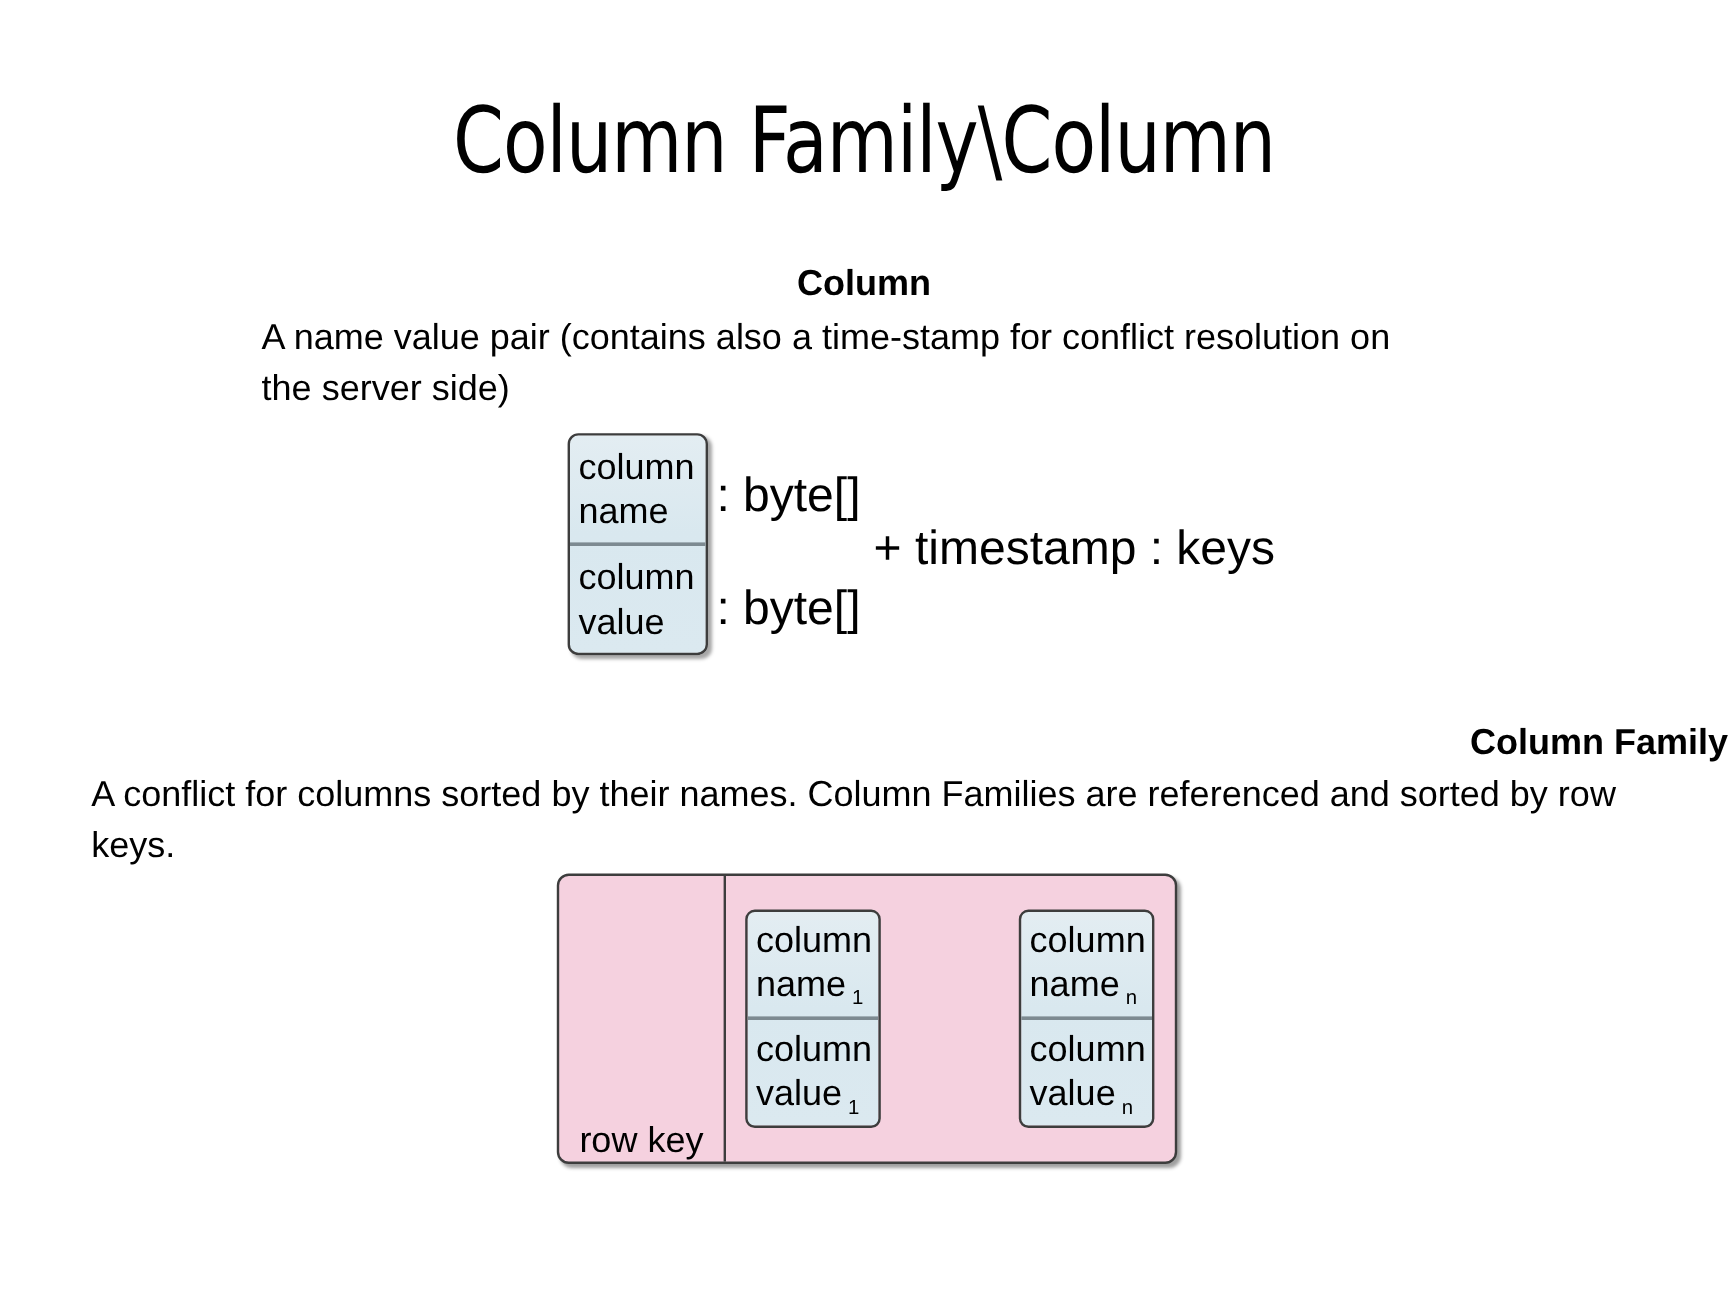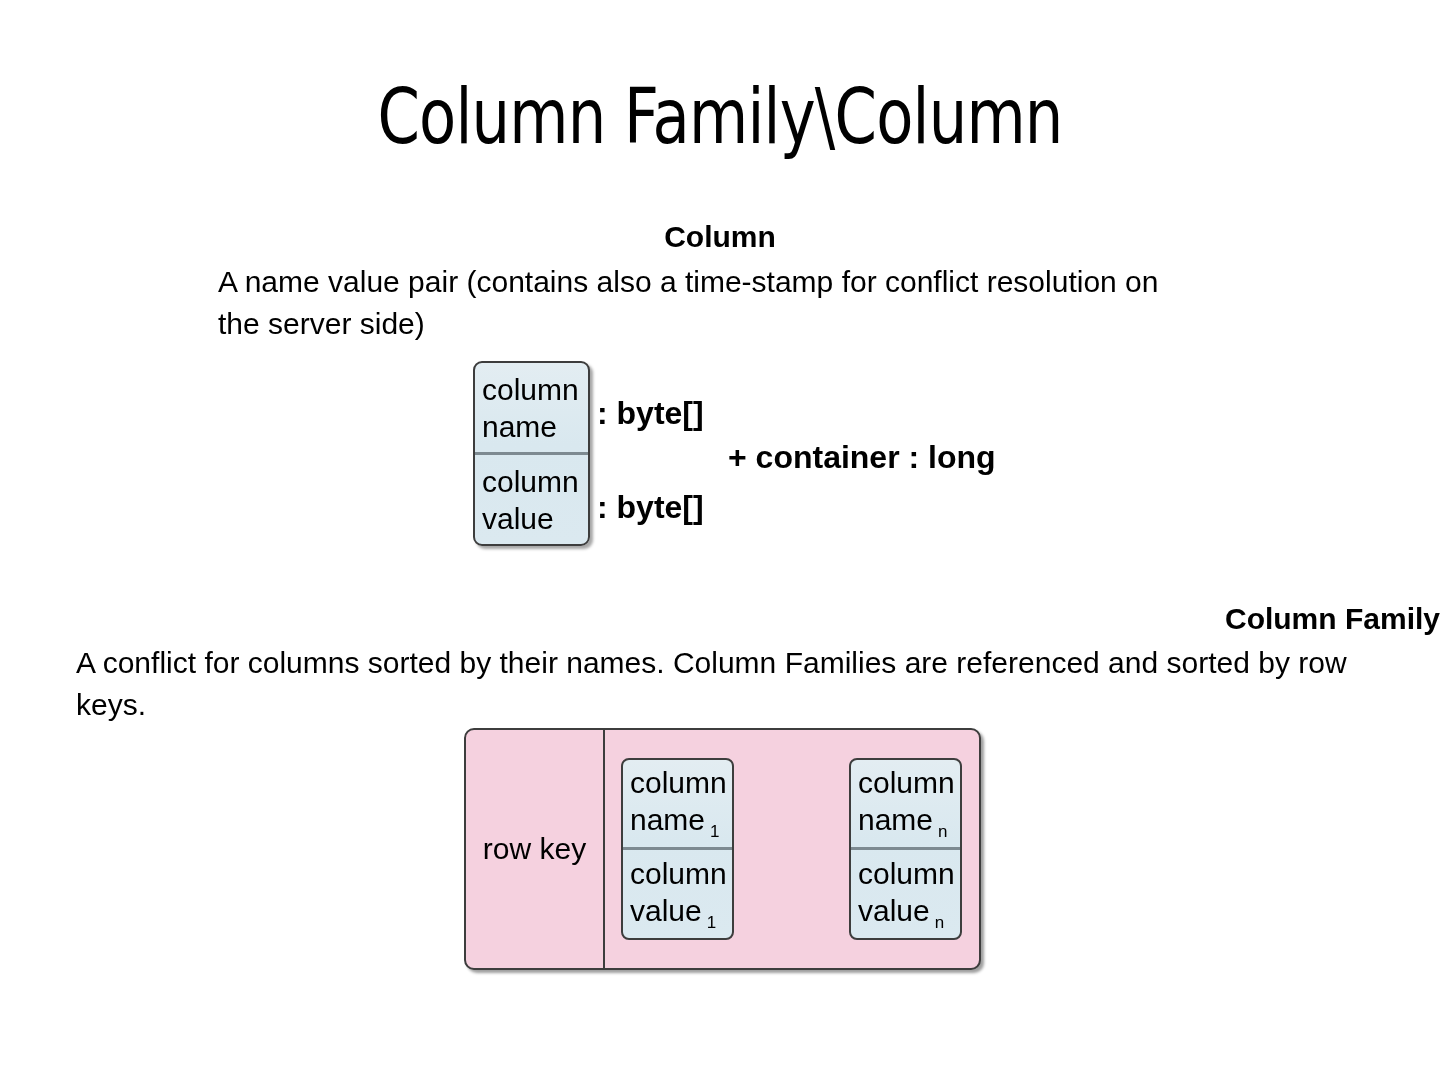--- a/index.html
+++ b/index.html
@@ -91,24 +91,23 @@
   #standalone-column {
     left: 473px; top: 361px; width: 117px; height: 185px;
   }
   #standalone-column .col-cell.top { height: 92px; }
   #standalone-column .col-cell.bottom { height: 90px; }
 
   
   .annot {
     position: absolute;
     font-family: "Liberation Sans", sans-serif;
-    font-size: 32px;
+    font-size: 40px;
     line-height: 34px;
     white-space: nowrap;
-    font-weight: bold;
   }
   #byte-name  { left: 597px; top: 396px; }
   #byte-value { left: 597px; top: 490px; }
   #timestamp  { left: 728px; top: 440px; }
 
   
   #family-container {
     position: absolute;
     left: 464px;
     top: 728px;
@@ -121,21 +120,21 @@
     box-shadow: 3px 3px 3px rgba(0,0,0,0.38);
   }
   #rowkey-cell {
     position: absolute;
     left: 0; top: 0;
     width: 139px;
     height: 100%;
     box-sizing: border-box;
     border-right: 2px solid #3d3d3d;
     display: flex;
-    align-items: center;
+    align-items: flex-end;
     justify-content: center;
   }
   #rowkey-label {
     font-size: 30px;
     line-height: 34px;
     white-space: nowrap;
   }
 
   .family-col {
     position: absolute;
@@ -168,21 +167,21 @@
     <span class="ln">name</span>
   </div>
   <div class="col-cell bottom">
     <span class="ln">column</span>
     <span class="ln">value</span>
   </div>
 </div>
 
 <div class="annot" id="byte-name">: byte[]</div>
 
-<div class="annot" id="timestamp">+ container : long</div>
+<div class="annot" id="timestamp">+ timestamp : keys</div>
 
 <div class="annot" id="byte-value">: byte[]</div>
 
 <div class="section-heading" id="family-heading">Column Family</div>
 
 <div class="para" id="family-desc">A conflict for columns sorted by their names. Column Families are referenced and sorted by row keys.</div>
 
 <div id="family-container">
 
   <div id="rowkey-cell">

